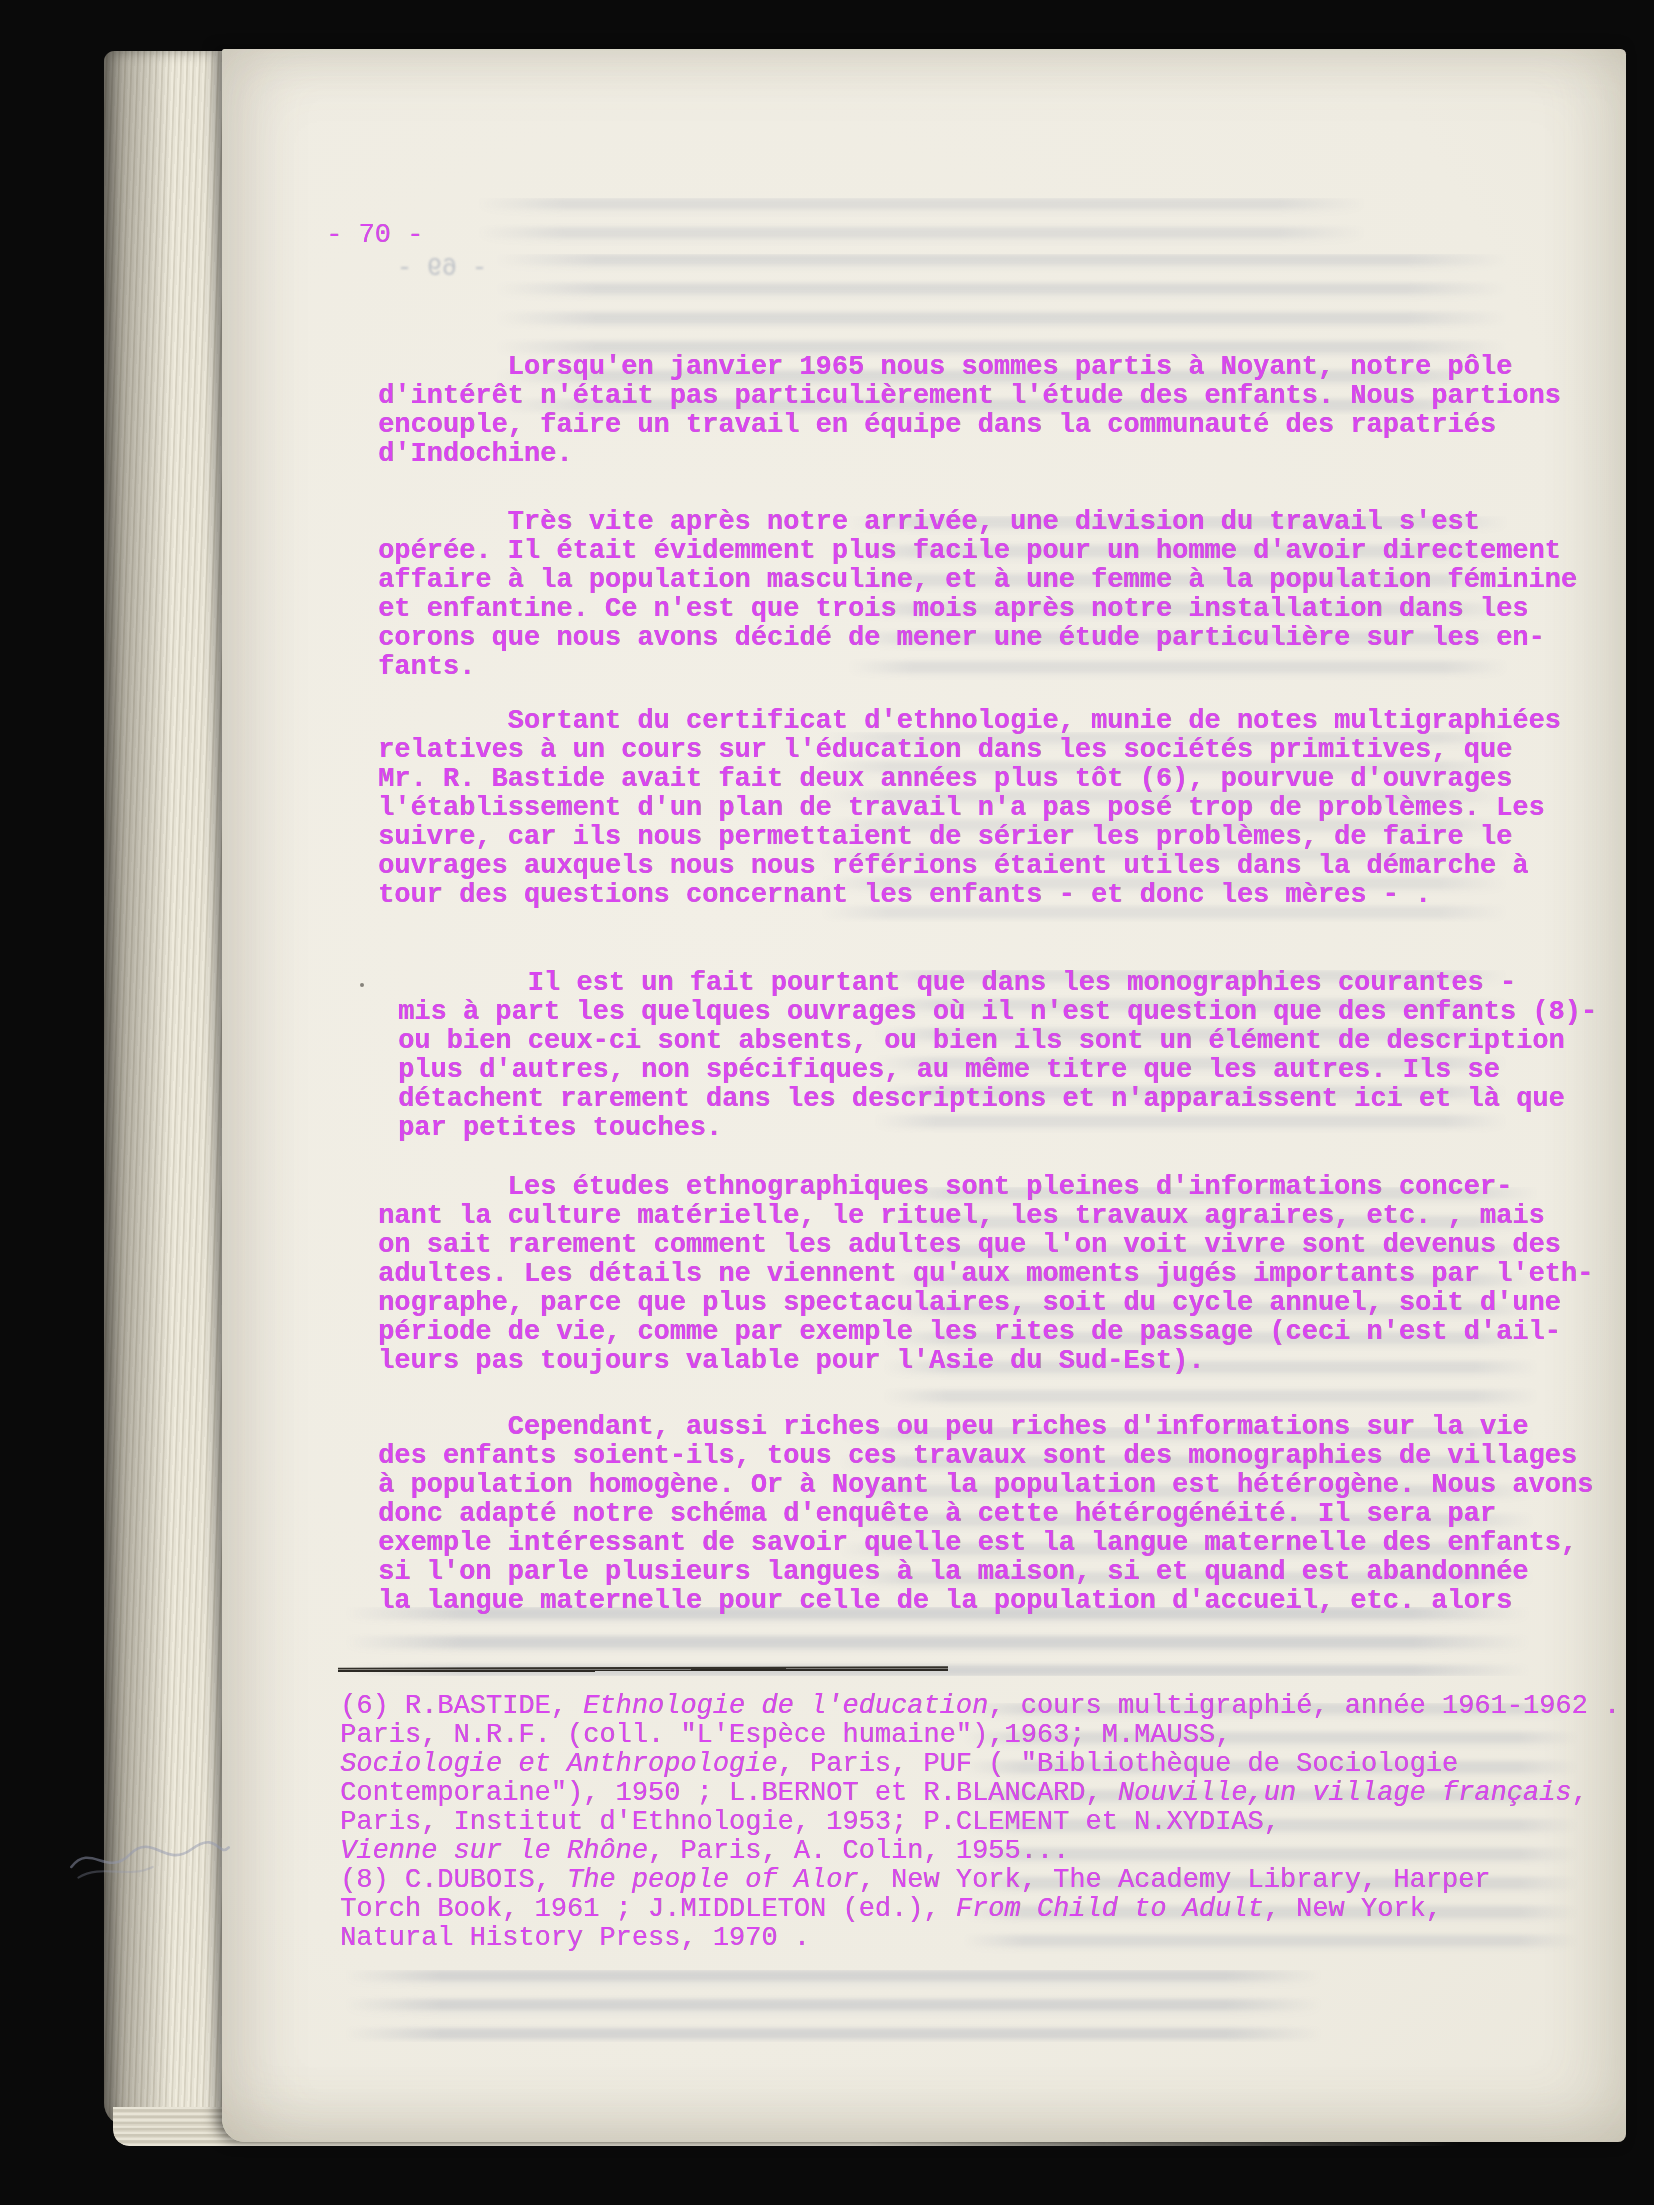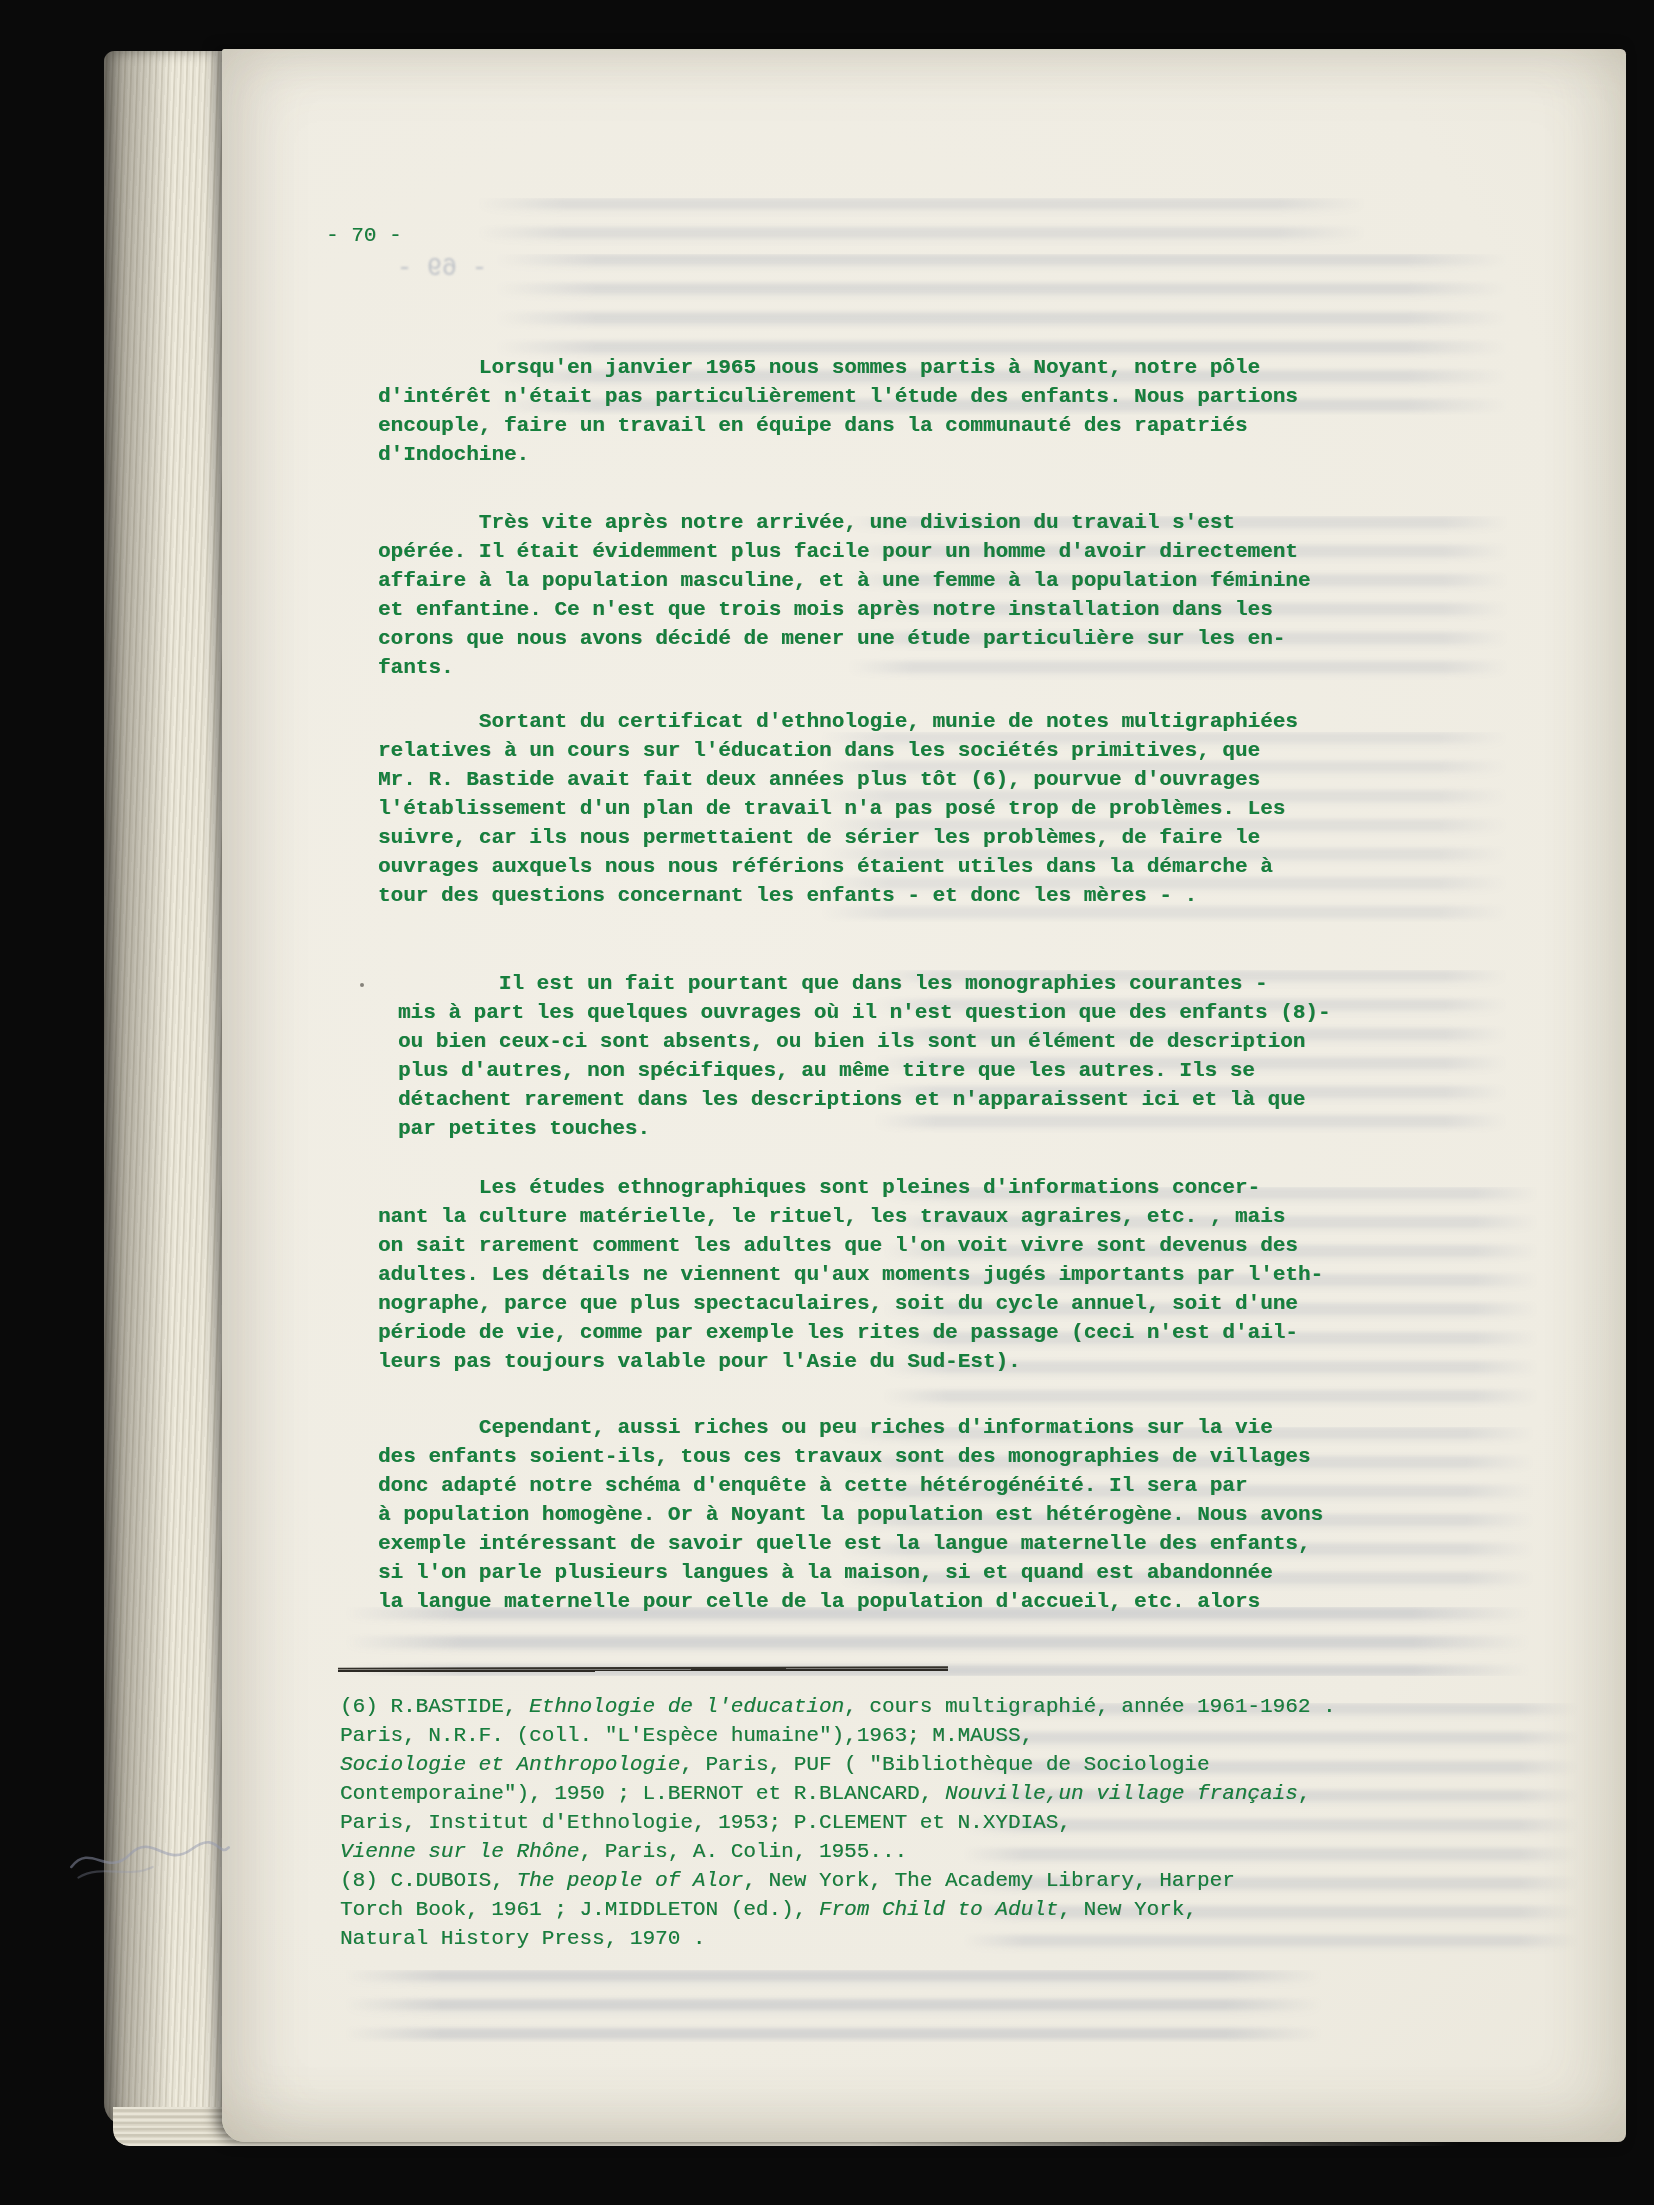--- a/index.html
+++ b/index.html
@@ -28,21 +28,21 @@
   .page{
     position:absolute;left:222px;top:49px;width:1404px;height:2093px;
     background:radial-gradient(120% 100% at 35% 40%,#f2efe6 0%,#efece2 55%,#e8e4d7 100%);
     border-radius:2.6px 5.3px 8px 23px;
     box-shadow:
       -5.3px 0 12.4px rgba(0,0,0,.5),
       inset 0 0 79px rgba(130,120,95,.14),
       inset -23px -17.6px 62px rgba(120,110,90,.16),
       inset 37px 0 53px rgba(120,110,90,.13);
   }
-  .ink{color:#15803d;font-size:21px;line-height:29px;text-shadow:0.4px 0.4px 0.6px rgba(38,35,29,.42);}
+  .ink{color:#d946ef;font-size:27px;line-height:29px;text-shadow:0.4px 0.4px 0.6px rgba(38,35,29,.42);}
   .pagenum{position:absolute;left:326px;top:221px;}
   .bleednum{
     position:absolute;left:397px;top:254px;font-size:25px;line-height:29px;
     color:rgba(125,135,162,.42);transform:scaleX(-1);filter:blur(1px);
   }
   .body{position:absolute;left:378px;top:353px;width:1209px;height:1279px;font-weight:bold;}
   .para{position:absolute;left:0;}
   .p1{top:0;}   .p2{top:155px;} .p3{top:354px;}
   .p4{top:616px;margin-left:20px;} .p5{top:820px;} .p6{top:1060px;}
   .tline{white-space:pre;height:29px;}
@@ -138,22 +138,22 @@
         <div class="tline">nant la culture matérielle, le rituel, les travaux agraires, etc. , mais</div>
         <div class="tline">on sait rarement comment les adultes que l'on voit vivre sont devenus des</div>
         <div class="tline">adultes. Les détails ne viennent qu'aux moments jugés importants par l'eth-</div>
         <div class="tline">nographe, parce que plus spectaculaires, soit du cycle annuel, soit d'une</div>
         <div class="tline">période de vie, comme par exemple les rites de passage (ceci n'est d'ail-</div>
         <div class="tline">leurs pas toujours valable pour l'Asie du Sud-Est).</div>
       </div>
     <div class="para p6">
         <div class="tline">        Cependant, aussi riches ou peu riches d'informations sur la vie</div>
         <div class="tline">des enfants soient-ils, tous ces travaux sont des monographies de villages</div>
+        <div class="tline">à population homogène. Or à Noyant la population est hétérogène. Nous avons</div>
         <div class="tline">donc adapté notre schéma d'enquête à cette hétérogénéité. Il sera par</div>
-        <div class="tline">à population homogène. Or à Noyant la population est hétérogène. Nous avons</div>
         <div class="tline">exemple intéressant de savoir quelle est la langue maternelle des enfants,</div>
         <div class="tline">si l'on parle plusieurs langues à la maison, si et quand est abandonnée</div>
         <div class="tline">la langue maternelle pour celle de la population d'accueil, etc. alors</div>
       </div>
   </div>
 
   <div class="fnrule"></div>
 
   <div class="footnotes ink">
       <div class="tline"><span>(6) R.BASTIDE, </span><em>Ethnologie de l'education</em><span>, cours multigraphié, année 1961-1962 .</span></div>

